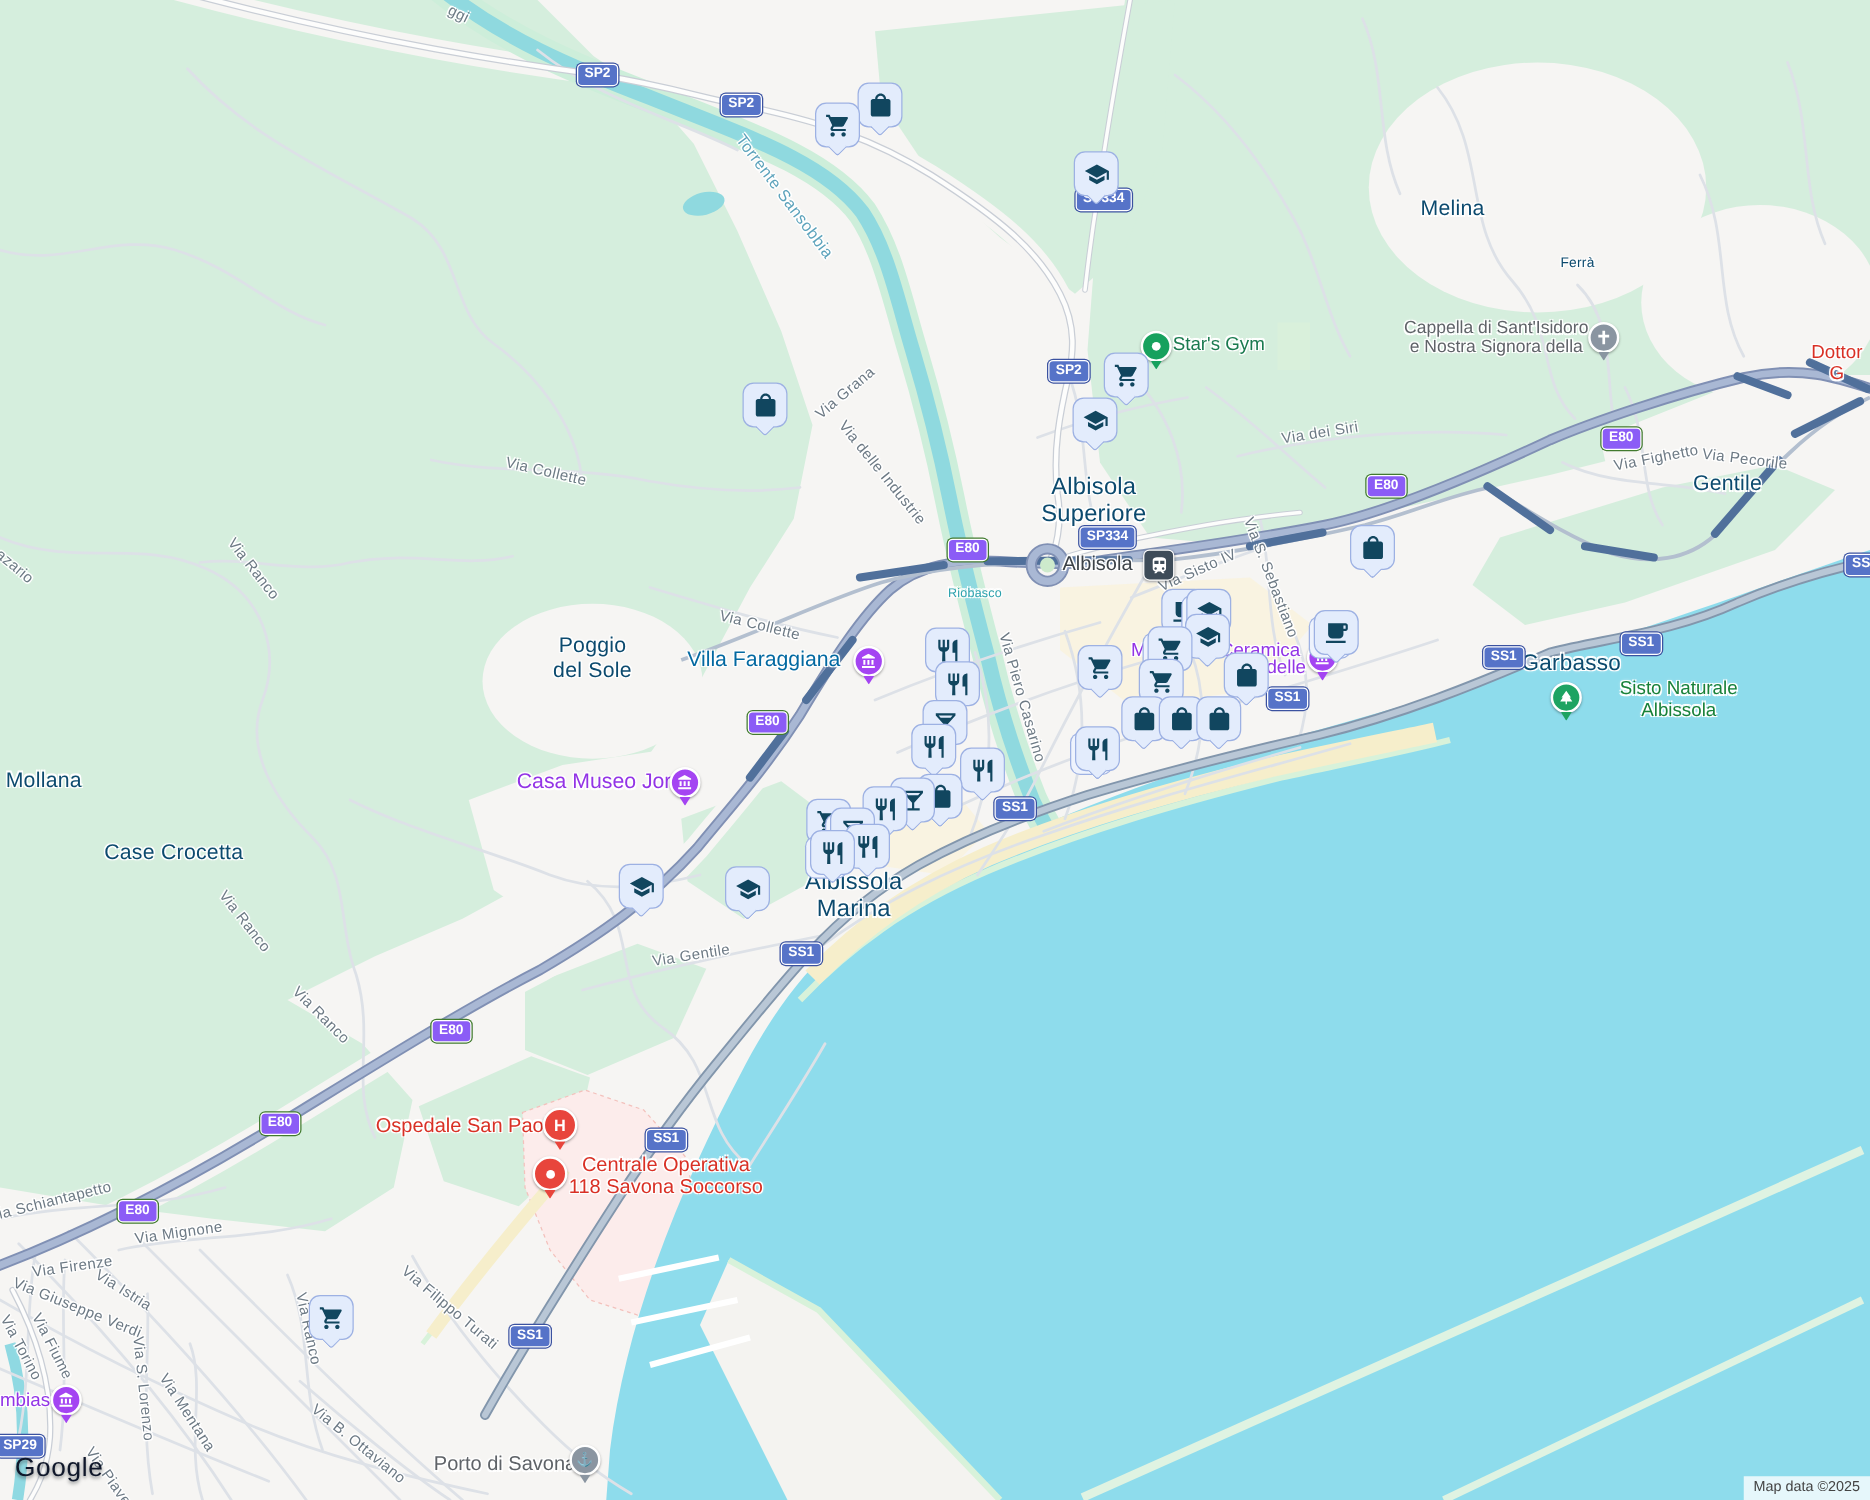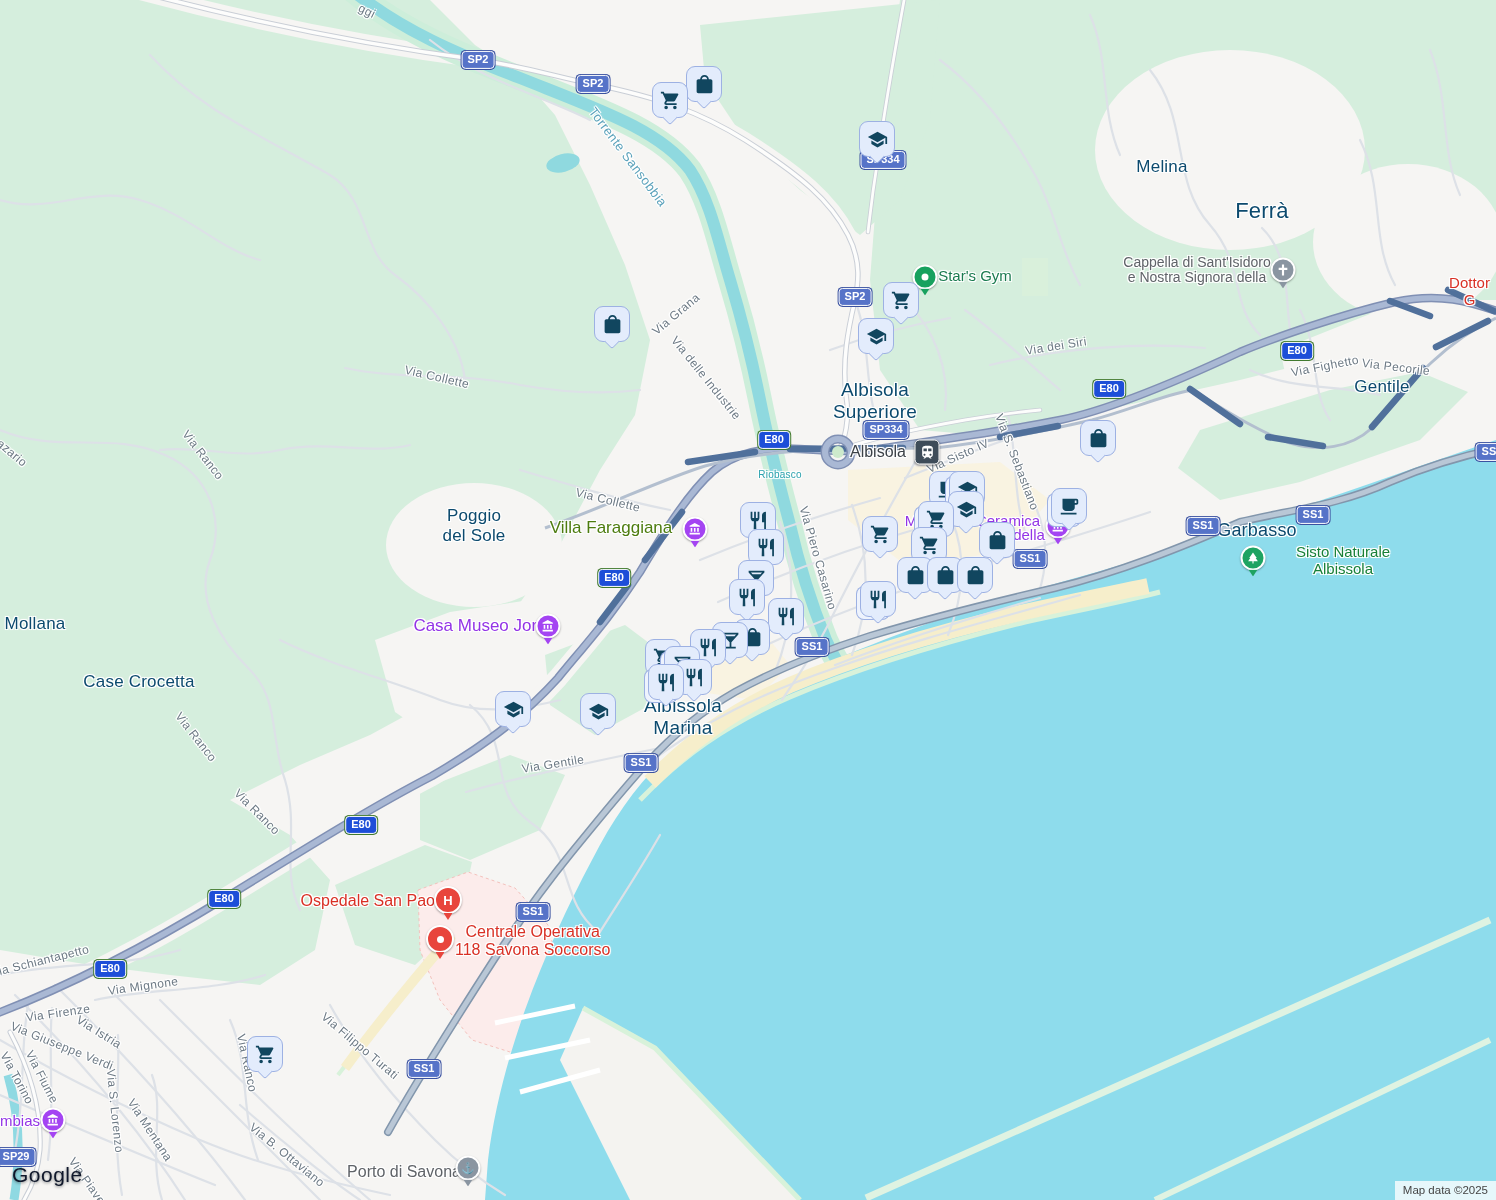--- a/index.html
+++ b/index.html
@@ -15,21 +15,21 @@
     text-shadow:-1px -1px 0 #fff,1px -1px 0 #fff,-1px 1px 0 #fff,1px 1px 0 #fff,0 0 3px #fff;
     transform:translate(-50%,-50%);}
   .place.waterlbl{color:#2da2ae;font-weight:400;}
   .poilabel{position:absolute;z-index:17;font-weight:400;text-align:center;white-space:pre-line;line-height:1.1;
     text-shadow:-1px -1px 0 #fff,1px -1px 0 #fff,-1px 1px 0 #fff,1px 1px 0 #fff,0 0 3px #fff;
     transform:translate(-50%,-50%);}
   .poilabel.left{text-align:center;transform:translate(0,-50%);}
   .badge{position:absolute;z-index:20;transform:translate(-50%,-50%);font-size:11px;font-weight:700;
     color:#fff;padding:1px 5px 2px;border-radius:4px;border:1px solid #fff;line-height:1.2;white-space:nowrap;}
   .badge.blue{background:#5673c8;box-shadow:0 0 0 1px #3b52a0;}
-  .badge.green{background:#1d4ed8;box-shadow:0 0 0 1px #417a2e;}
+  .badge.green{background:#8b5cf6;box-shadow:0 0 0 1px #417a2e;}
   .pin{position:absolute;z-index:40;width:34px;height:34px;background:#e3ecfc;border:1.5px solid #9db1e3;
     border-radius:9px;transform:translate(-50%,-50%);display:flex;align-items:center;justify-content:center;}
   .pin:after{content:"";position:absolute;left:50%;bottom:-6px;width:10px;height:10px;
     background:#e3ecfc;border-right:1.5px solid #9db1e3;border-bottom:1.5px solid #9db1e3;
     transform:translate(-50%,0) rotate(45deg);border-radius:0 0 3px 0;}
   .pin svg{width:21px;height:21px;fill:#11465f;position:relative;z-index:2;}
   .pin.stack{box-shadow:-5px 4px 0 -2px #eef3fd,-5px 4px 0 -1px #9db1e3;}
   .cpin{position:absolute;z-index:30;width:21px;height:21px;border-radius:50%;border:2px solid #fff;
     transform:translate(-50%,-50%);display:flex;align-items:center;justify-content:center;
     box-shadow:0 1px 2px rgba(0,0,0,.35);color:#fff;font-weight:700;font-size:13px;background:var(--c);}
@@ -258,30 +258,30 @@
       <div class="street" style="position: absolute; left: 360px; top: 1046px; transform: translate(-50%, -50%) rotate(40deg);">Via Filippo Turati</div>
       <div class="place" style="position: absolute; left: 875px; top: 401px; font-size: 19px;">Albisola
 Superiore</div>
       <div class="place" style="position: absolute; left: 683px; top: 717px; font-size: 19px;">Albissola
 Marina</div>
       <div class="place" style="position: absolute; left: 474px; top: 526px; font-size: 17px;">Poggio
 del Sole</div>
       <div class="place" style="position: absolute; left: 35px; top: 624px; font-size: 17px;">Mollana</div>
       <div class="place" style="position: absolute; left: 139px; top: 682px; font-size: 17px;">Case Crocetta</div>
       <div class="place" style="position: absolute; left: 1162px; top: 167px; font-size: 17px;">Melina</div>
-      <div class="place" style="position: absolute; left: 1262px; top: 211px; font-size: 22px;">Ferrà</div>
+      <div class="place" style="position: absolute; left: 1262px; top: 211px; font-size: 11px;">Ferrà</div>
       <div class="place" style="position: absolute; left: 1382px; top: 387px; font-size: 17px;">Gentile</div>
       <div class="place" style="position: absolute; left: 1257px; top: 530px; font-size: 18px;">Garbasso</div>
       <div class="place waterlbl" style="position: absolute; left: 780px; top: 475px; font-size: 10px;">Riobasco</div>
       <div class="poilabel" style="position: absolute; left: 975px; top: 276px; font-size: 15px; color: rgb(26, 122, 79);">Star's Gym</div>
-      <div class="poilabel" style="position: absolute; left: 611px; top: 528px; font-size: 17px; color: #4d7c0f;">Villa Faraggiana</div>
+      <div class="poilabel" style="position: absolute; left: 611px; top: 528px; font-size: 17px; color: #0369a1;">Villa Faraggiana</div>
       <div class="poilabel" style="position: absolute; left: 480px; top: 626px; font-size: 17px; color: rgb(147, 52, 230);">Casa Museo Jorn</div>
       <div class="poilabel" style="position: absolute; left: 911px; top: 521px; font-size: 15px; color: rgb(147, 52, 230);">M</div>
       <div class="poilabel" style="position: absolute; left: 1008px; top: 521px; font-size: 15px; color: rgb(147, 52, 230);">Ceramica</div>
-      <div class="poilabel" style="position: absolute; left: 1029px; top: 535px; font-size: 15px; color: rgb(147, 52, 230);">della</div>
+      <div class="poilabel" style="position: absolute; left: 1029px; top: 535px; font-size: 15px; color: rgb(147, 52, 230);">delle</div>
       <div class="poilabel" style="position: absolute; left: 374px; top: 901px; font-size: 16px; color: rgb(217, 48, 37);">Ospedale San Paolo</div>
       <div class="poilabel left" style="position: absolute; left: 455px; top: 941px; font-size: 16px; color: rgb(217, 48, 37);">Centrale Operativa
 118 Savona Soccorso</div>
       <div class="poilabel" style="position: absolute; left: 404px; top: 1172px; font-size: 16px; color: rgb(95, 99, 104);">Porto di Savona</div>
       <div class="poilabel" style="position: absolute; left: 1197px; top: 270px; font-size: 14px; color: rgb(95, 99, 104);">Cappella di Sant'Isidoro
 e Nostra Signora della</div>
       <div class="poilabel" style="position: absolute; left: 1343px; top: 560px; font-size: 15px; color: rgb(24, 128, 56);">Sisto Naturale Albissola</div>
       <div class="poilabel left" style="position: absolute; left: 1443px; top: 291px; font-size: 15px; color: rgb(217, 48, 37);">Dottor G</div>
       <div class="poilabel left" style="position: absolute; left: 0px; top: 1121px; font-size: 15px; color: rgb(147, 52, 230);">mbiaso</div>
       <div class="badge blue" style="position: absolute; left: 478px; top: 60px;">SP2</div>

